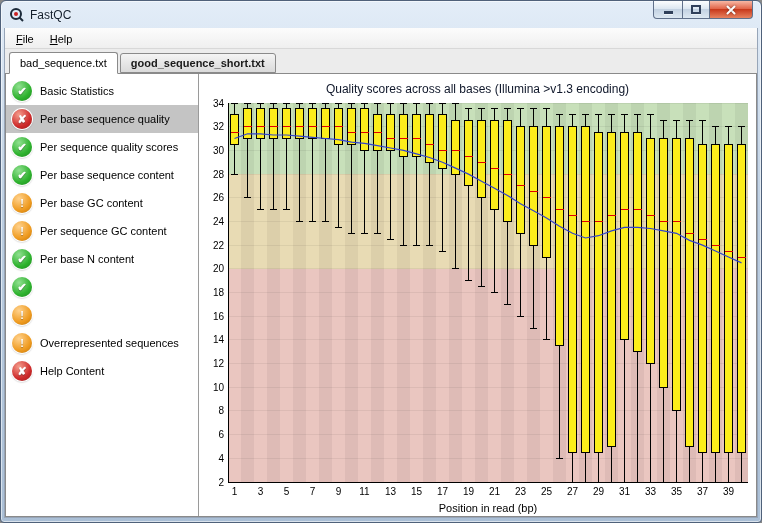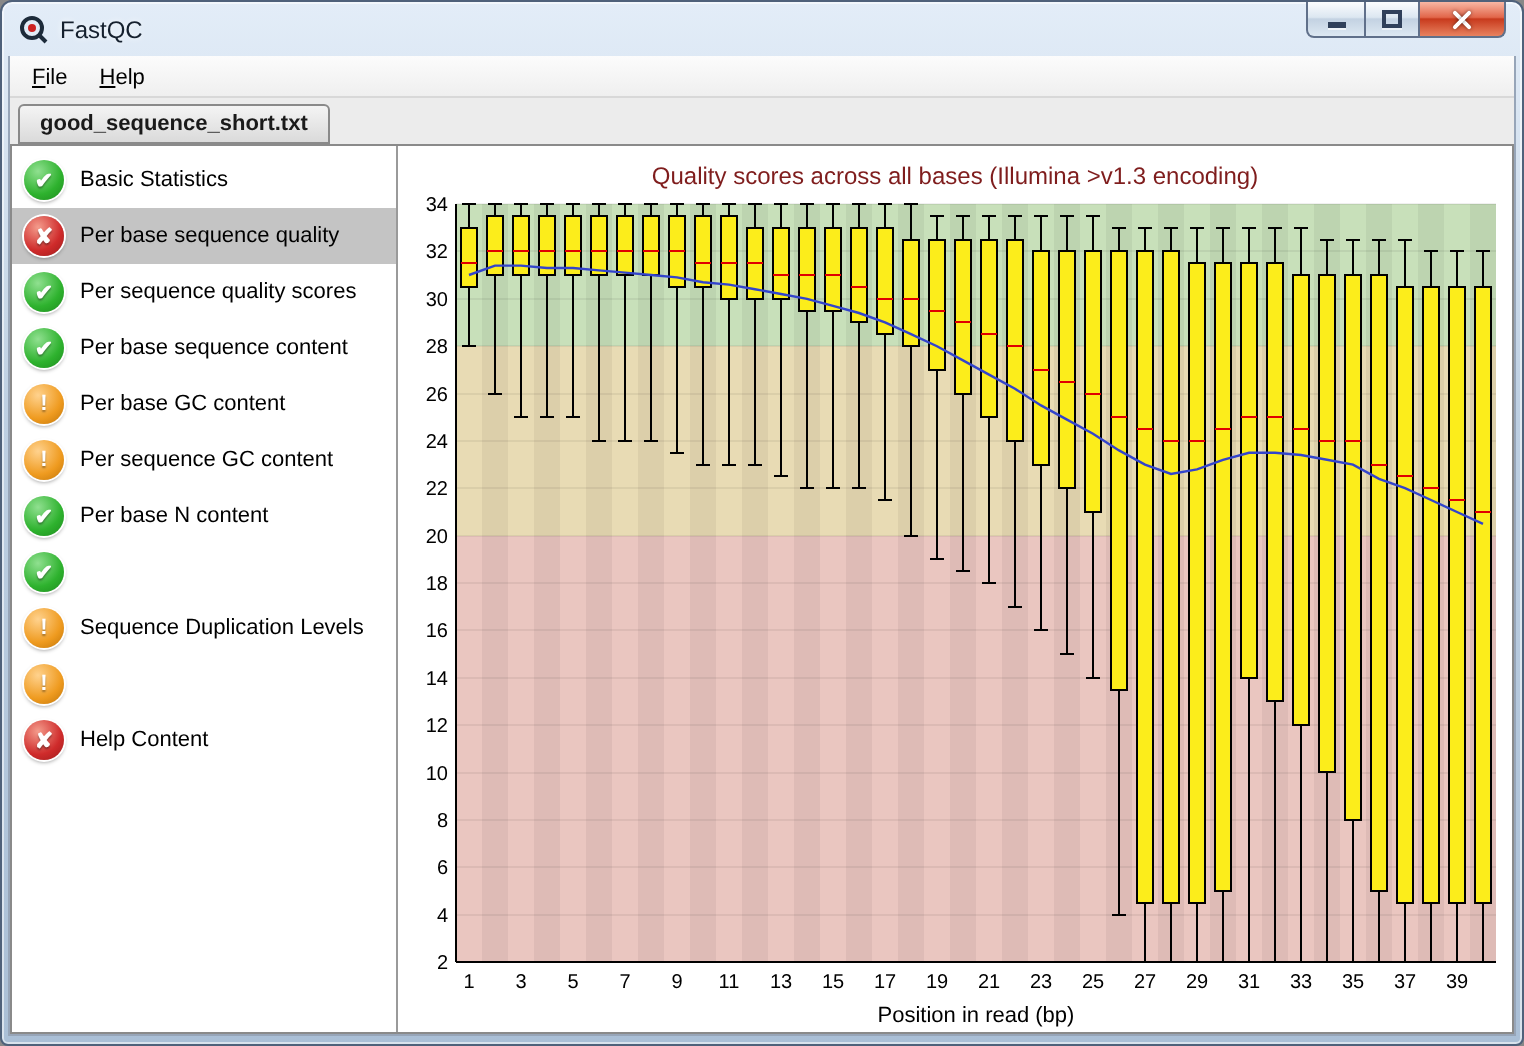--- a/index.html
+++ b/index.html
@@ -54,21 +54,21 @@
     color:#fff; font-size:11px; font-weight:bold;
     display:flex; align-items:center; justify-content:center;
     text-shadow:0 1px 1px rgba(0,0,0,0.35);
     box-shadow:0 0 0 1px #fff, 0 1px 2px rgba(0,0,0,0.45);
   }
   .status-icon.pass{ background:radial-gradient(circle at 35% 28%, #90e090, #2eb22e 60%, #1d8a1d); }
   .status-icon.fail{ background:radial-gradient(circle at 35% 28%, #f49c8c, #cf2b2b 60%, #9c1b1b); }
   .status-icon.warn{ background:radial-gradient(circle at 35% 28%, #ffd28e, #ef9b20 60%, #c07407); }
 
   .chart-area{ flex:1; background:#fff; display:flex; flex-direction:column; align-items:center; overflow:hidden; }
-  .chart-title{ font-size:12px; color:#7f1d1d; padding:8px 0 0 0; }
+  .chart-title{ font-size:12px; color:#0f172a; padding:8px 0 0 0; }
   .chart-box{ margin-top:2px; }
 </style>
 </head>
 <body>
 
 <div class="window">
   <div class="titlebar">
     <span class="app-icon">
       <svg width="16" height="16" viewBox="0 0 16 16">
         <circle cx="7" cy="7" r="5" fill="none" stroke="#1d2b3a" stroke-width="2"></circle>
@@ -92,20 +92,21 @@
 
   <div class="window-body">
     <div class="app">
 
       <div class="menubar">
         <span class="menu-item">File</span>
         <span class="menu-item">Help</span>
       </div>
 
       <div class="tabrow">
+        <span class="tab active">bad_sequence.txt</span>
         <span class="tab inactive">good_sequence_short.txt</span>
       </div>
 
       <div class="panel">
         <div class="sidebar">
             <div class="side-item">
               <span class="status-icon pass">✔</span>
               <span>Basic Statistics</span>
             </div>
             <div class="side-item selected">
@@ -130,24 +131,24 @@
             </div>
             <div class="side-item">
               <span class="status-icon pass">✔</span>
               <span>Per base N content</span>
             </div>
             <div class="side-item">
               <span class="status-icon pass">✔</span>
             </div>
             <div class="side-item">
               <span class="status-icon warn">!</span>
-              <span>Sequence Duplication Levels</span>
             </div>
             <div class="side-item">
               <span class="status-icon warn">!</span>
+              <span>Overrepresented sequences</span>
             </div>
             <div class="side-item">
               <span class="status-icon fail">✘</span>
               <span>Help Content</span>
             </div>
           </div>
         <div class="chart-area">
           <div class="chart-title">Quality scores across all bases (Illumina &gt;v1.3 encoding)</div>
           <div class="chart-box"><svg width="554" height="420" viewBox="0 0 554 420" fill="#000" font-family="'Liberation Sans', sans-serif">
                 <g shape-rendering="crispEdges">

